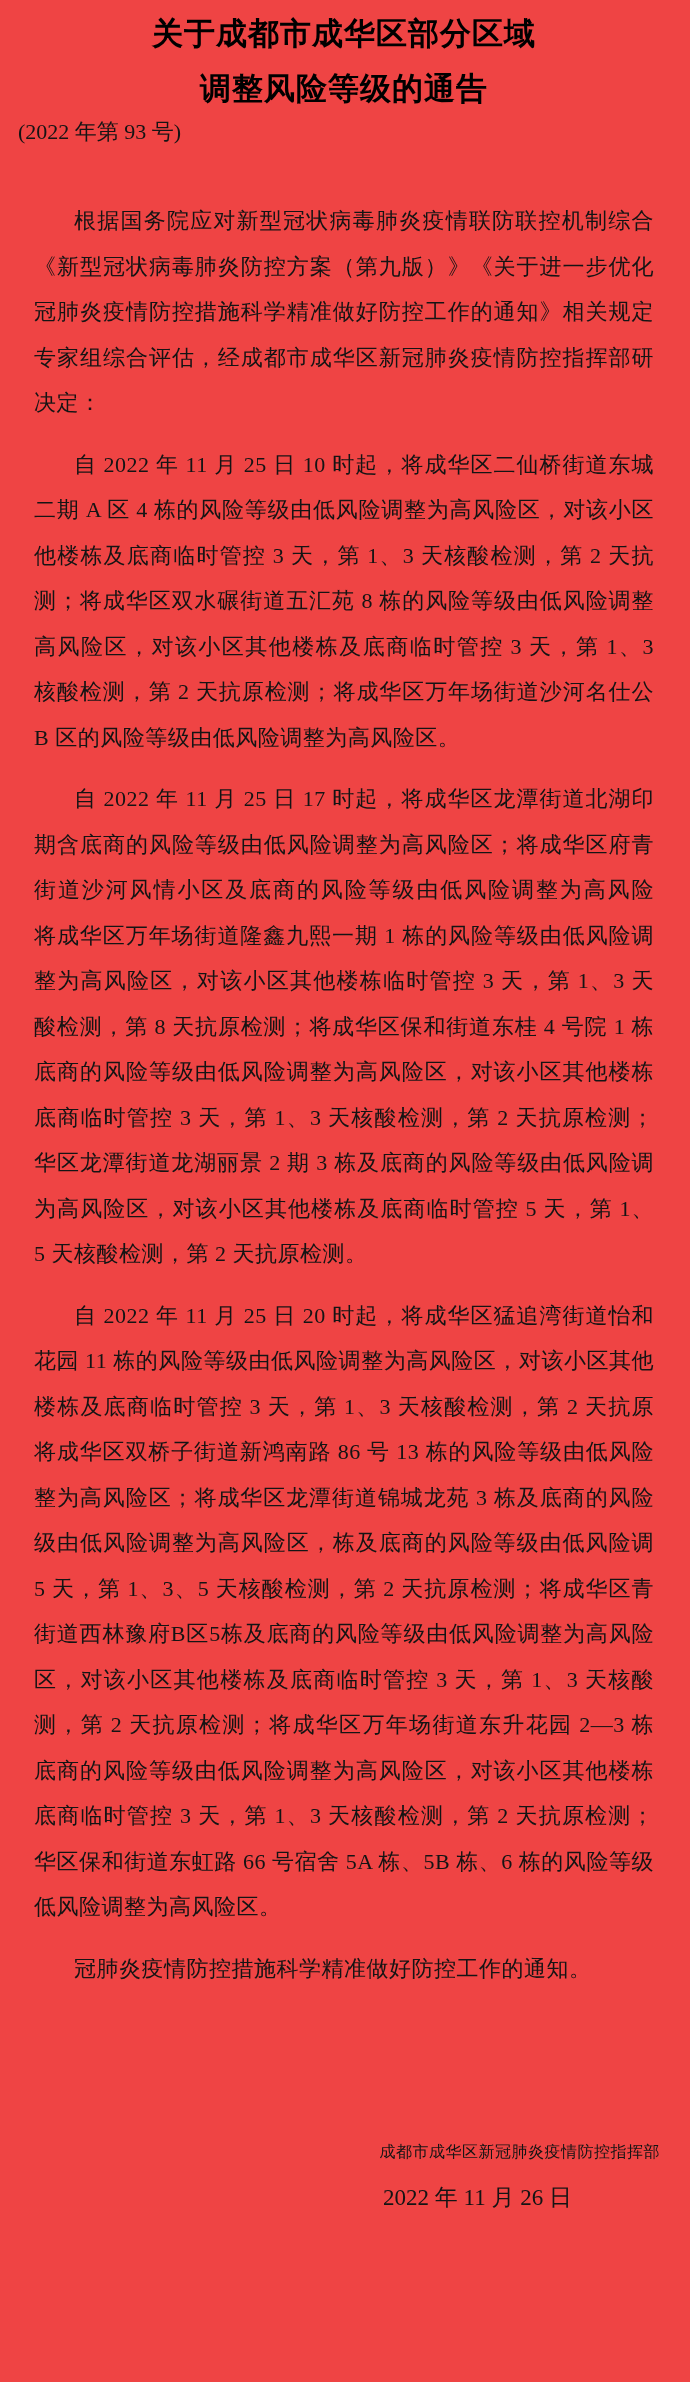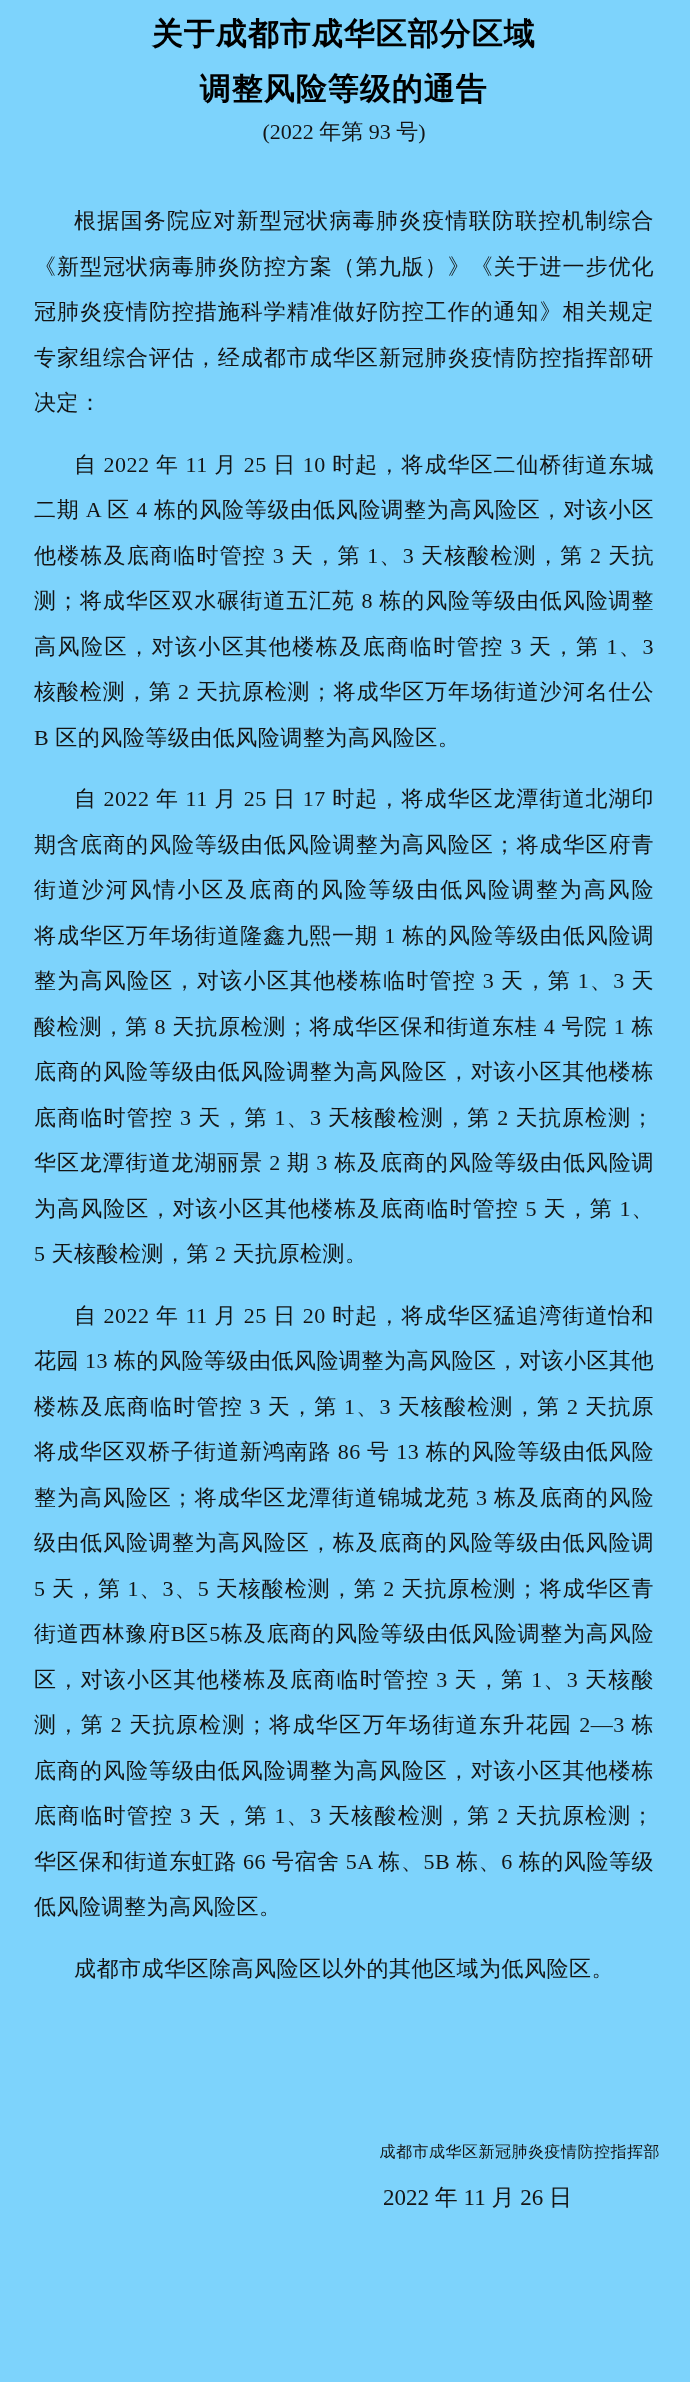--- a/index.html
+++ b/index.html
@@ -4,39 +4,39 @@
 <style>
   html, body {
     margin: 0;
     padding: 0;
     background: #ffffff;
   }
   .page {
     position: relative;
     width: 690px;
     height: 2382px;
-    background: #7dd3fc;
+    background: #ef4444;
     color: #141414;
     font-family: "Liberation Serif", "DejaVu Serif", serif;
     box-sizing: border-box;
     padding: 6px 20px 0 18px;
     overflow: hidden;
   }
   .title {
     margin: 0;
     font-size: 31px;
     font-weight: 700;
     color: #000000;
     text-align: center;
     line-height: 55px;
     letter-spacing: 1px;
   }
   .doc-number {
     margin-top: 2px;
-    text-align: center;
+    text-align: left;
     font-size: 22px;
     line-height: 28px;
     font-weight: 400;
   }
   .body-text {
     margin-top: 52px;
     font-size: 22px;
   }
   .para {
     margin: 16px;
@@ -109,36 +109,36 @@
         <div class="line">整为高风险区，对该小区其他楼栋临时管控 3 天，第 1、3 天核</div>
         <div class="line">酸检测，第 8 天抗原检测；将成华区保和街道东桂 4 号院 1 栋及</div>
         <div class="line">底商的风险等级由低风险调整为高风险区，对该小区其他楼栋及</div>
         <div class="line">底商临时管控 3 天，第 1、3 天核酸检测，第 2 天抗原检测；将成</div>
         <div class="line">华区龙潭街道龙湖丽景 2 期 3 栋及底商的风险等级由低风险调整</div>
         <div class="line">为高风险区，对该小区其他楼栋及底商临时管控 5 天，第 1、3、</div>
         <div class="line last">5 天核酸检测，第 2 天抗原检测。</div>
       </div>
       <div class="para">
         <div class="line first">自 2022 年 11 月 25 日 20 时起，将成华区猛追湾街道怡和水岸</div>
-        <div class="line">花园 13 栋的风险等级由低风险调整为高风险区，对该小区其他</div>
+        <div class="line">花园 11 栋的风险等级由低风险调整为高风险区，对该小区其他</div>
         <div class="line">楼栋及底商临时管控 3 天，第 1、3 天核酸检测，第 2 天抗原检测；</div>
         <div class="line">将成华区双桥子街道新鸿南路 86 号 13 栋的风险等级由低风险调</div>
         <div class="line">整为高风险区；将成华区龙潭街道锦城龙苑 3 栋及底商的风险等</div>
         <div class="line">级由低风险调整为高风险区，栋及底商的风险等级由低风险调整</div>
         <div class="line">5 天，第 1、3、5 天核酸检测，第 2 天抗原检测；将成华区青龙</div>
         <div class="line">街道西林豫府B区5栋及底商的风险等级由低风险调整为高风险</div>
         <div class="line">区，对该小区其他楼栋及底商临时管控 3 天，第 1、3 天核酸检</div>
         <div class="line">测，第 2 天抗原检测；将成华区万年场街道东升花园 2—3 栋及</div>
         <div class="line">底商的风险等级由低风险调整为高风险区，对该小区其他楼栋及</div>
         <div class="line">底商临时管控 3 天，第 1、3 天核酸检测，第 2 天抗原检测；将成</div>
         <div class="line">华区保和街道东虹路 66 号宿舍 5A 栋、5B 栋、6 栋的风险等级由</div>
         <div class="line last">低风险调整为高风险区。</div>
       </div>
       <div class="para">
-        <div class="line first last">成都市成华区除高风险区以外的其他区域为低风险区。</div>
+        <div class="line first last">冠肺炎疫情防控措施科学精准做好防控工作的通知。</div>
       </div>
     </div>
 
   <div class="signature-block">
     <div class="signature">成都市成华区新冠肺炎疫情防控指挥部</div>
     <div class="date">2022 年 11 月 26 日</div>
   </div>
 
 </div>
 

